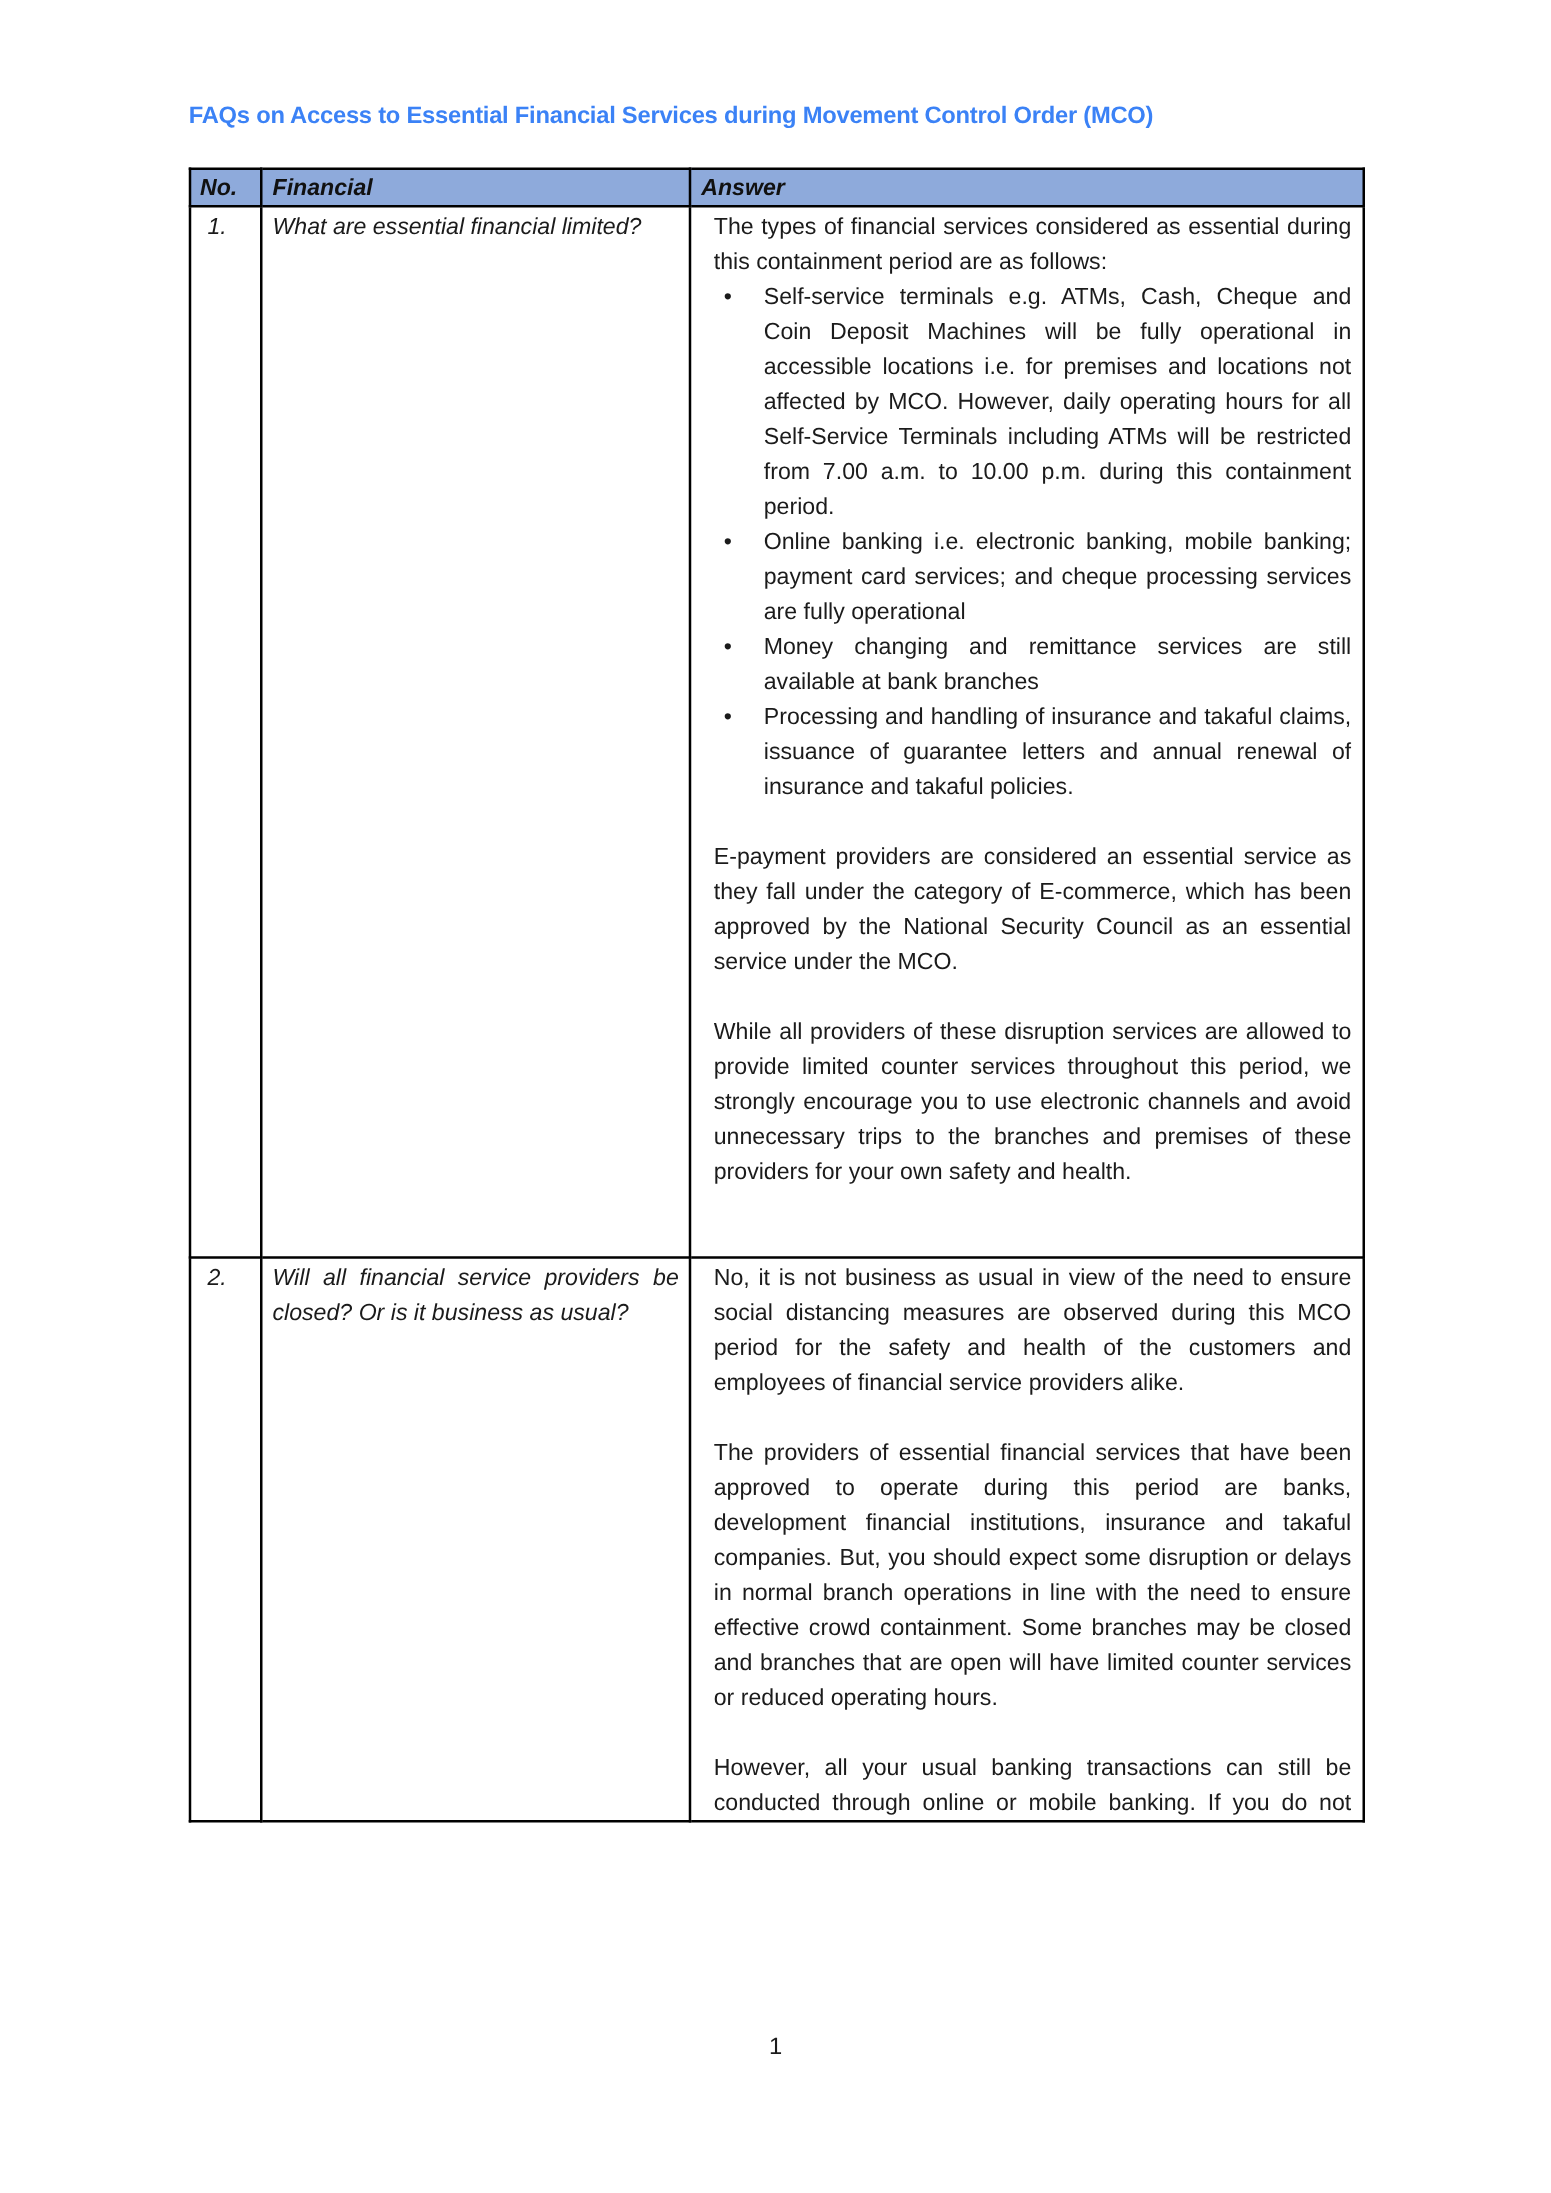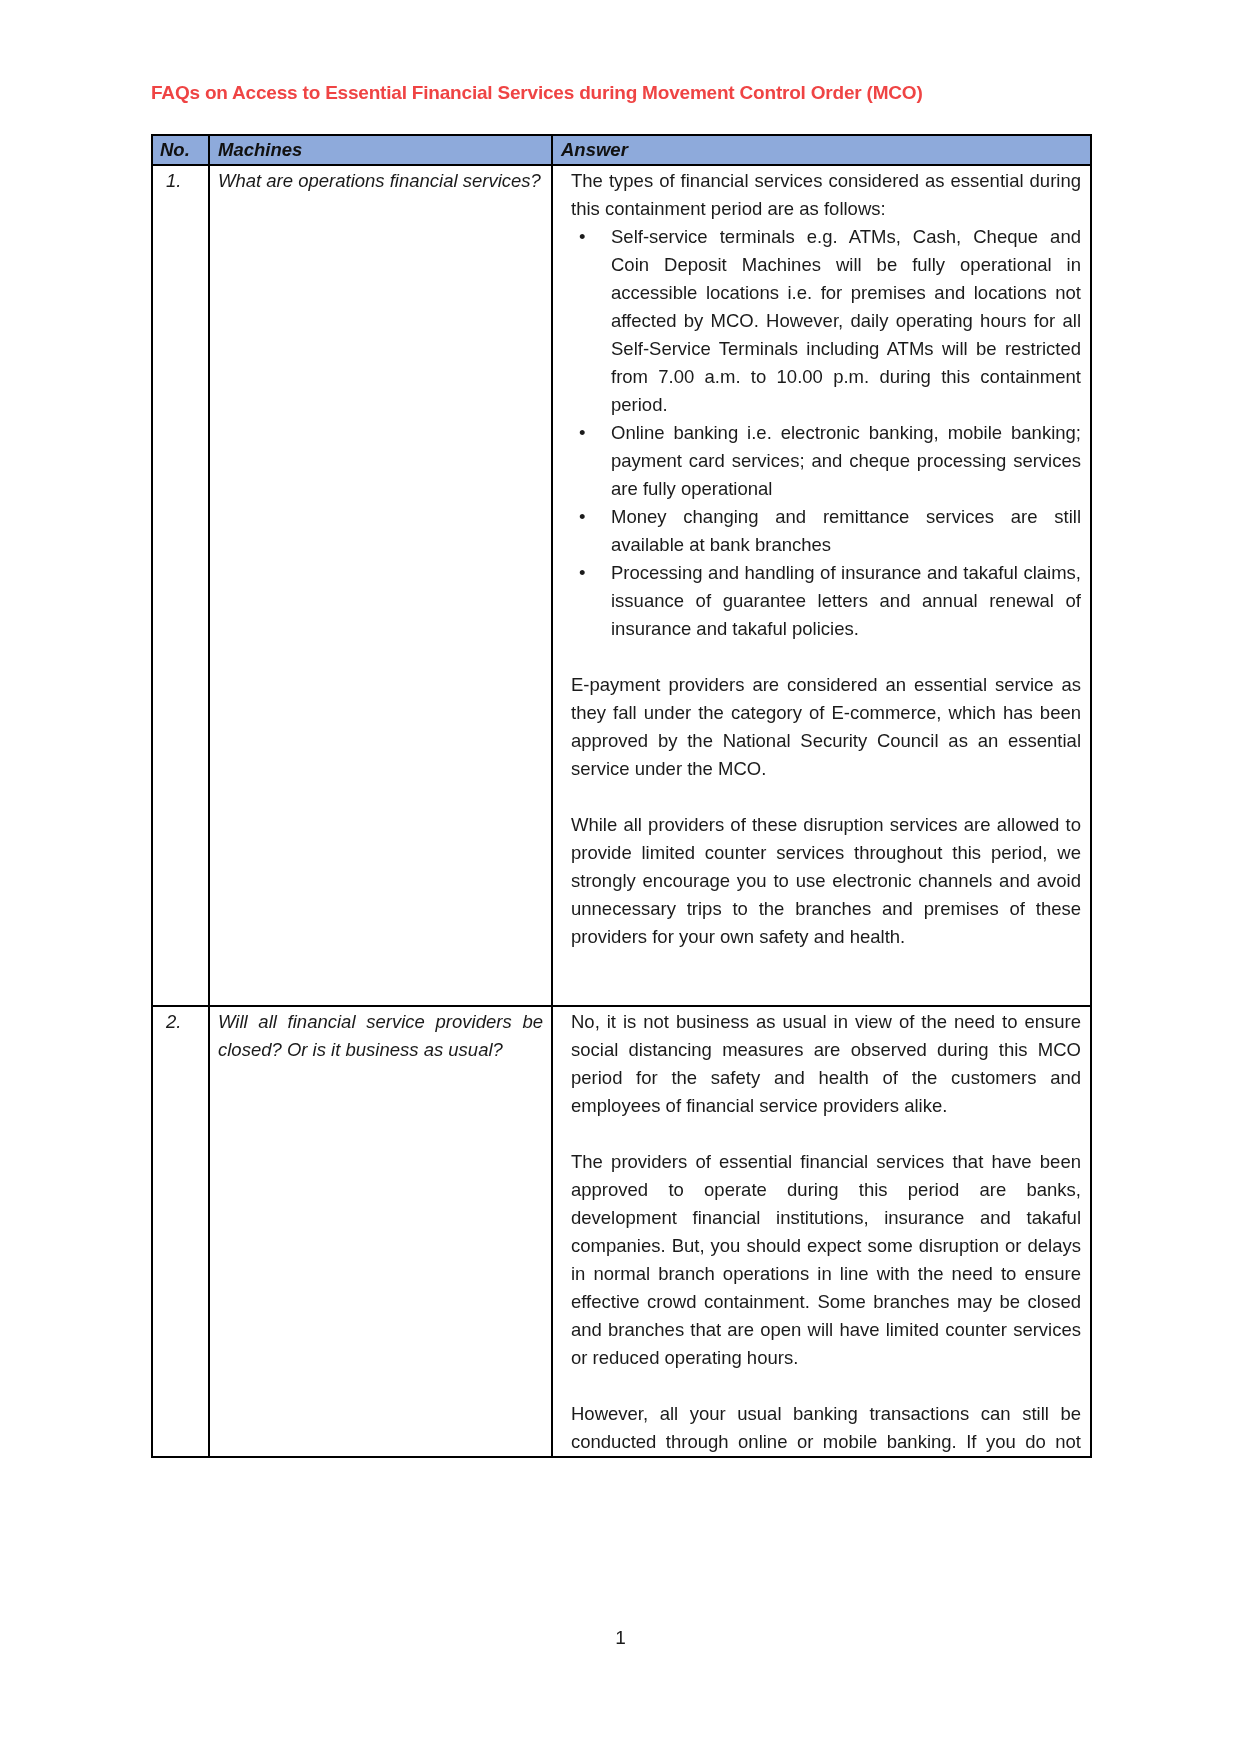--- a/index.html
+++ b/index.html
@@ -17,21 +17,21 @@
     overflow: hidden;
   }
   .doc-title {
     position: absolute;
     left: 151px;
     top: 82px;
     margin: 0;
     font-size: 19px;
     letter-spacing: -0.2px;
     font-weight: bold;
-    color: #ef4444;
+    color: #3b82f6;
     white-space: nowrap;
   }
   table.faq-table {
     position: absolute;
     left: 151px;
     top: 134px;
     width: 939px;
     border-collapse: collapse;
     table-layout: fixed;
   }
@@ -107,30 +107,30 @@
 
   <table class="faq-table">
     <colgroup>
       <col class="col-no">
       <col class="col-q">
       <col class="col-a">
     </colgroup>
     <thead>
       <tr>
         <th class="th-no">No.</th>
-        <th>Machines</th>
+        <th>Financial</th>
         <th>Answer</th>
       </tr>
     </thead>
     <tbody>
       <tr>
         <td class="td-no">1.</td>
         <td class="td-q">
           <div class="clip-tall">
-            <p>What are operations financial services?</p>
+            <p>What are essential financial limited?</p>
           </div>
         </td>
         <td class="td-a">
           <div class="clip-tall">
             <p>The types of financial services considered as essential during this containment period are as follows:</p>
             <ul class="bullets">
               <li>Self-service terminals e.g. ATMs, Cash, Cheque and Coin Deposit Machines will be fully operational in accessible locations i.e. for premises and locations not affected by MCO. However, daily operating hours for all Self-Service Terminals including ATMs will be restricted from 7.00 a.m. to 10.00 p.m. during this containment period.</li>
               <li>Online banking i.e. electronic banking, mobile banking; payment card services; and cheque processing services are fully operational</li>
               <li>Money changing and remittance services are still available at bank branches</li>
               <li>Processing and handling of insurance and takaful claims, issuance of guarantee letters and annual renewal of insurance and takaful policies.</li>

